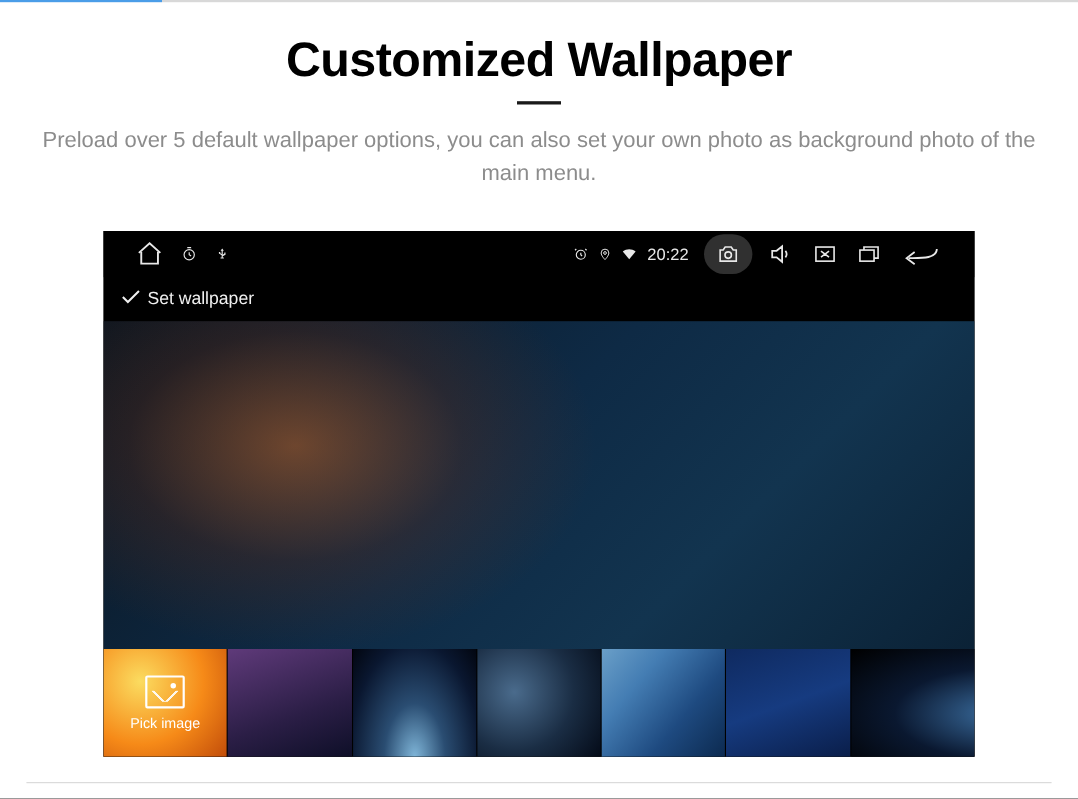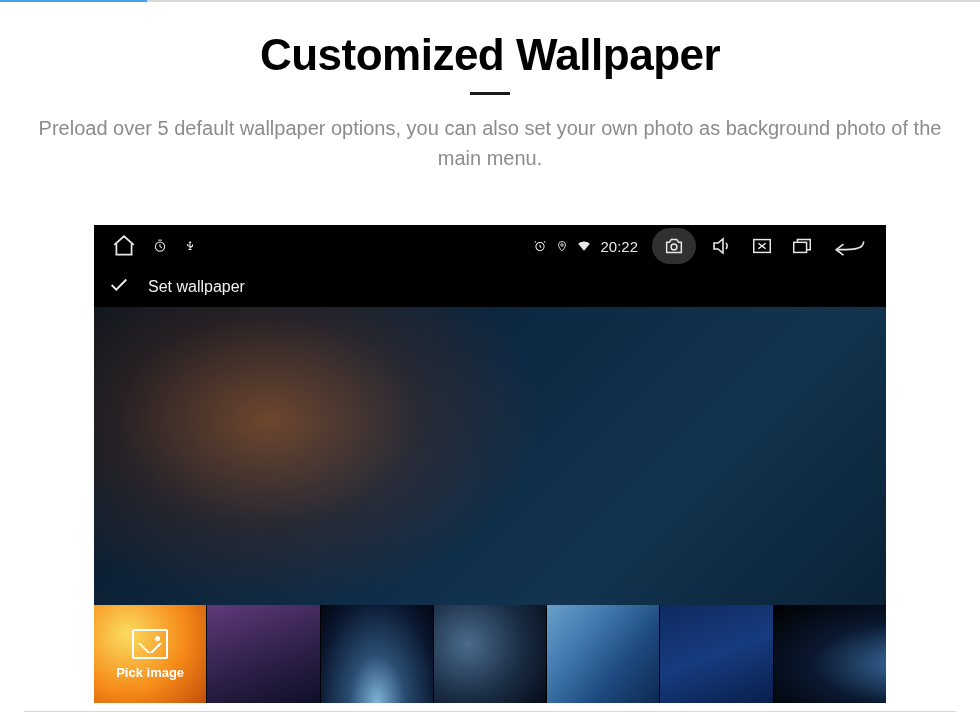--- a/index.html
+++ b/index.html
@@ -29,37 +29,37 @@
   height: 3px;
   background: #1a1a1a;
   margin: 12px auto 18px;
 }
 .page-subtitle {
   font-size: 20px;
   color: #8c8c8c;
   line-height: 1.5;
   font-weight: 300;
   max-width: 920px;
-  margin: 16px auto;
+  margin: 1px auto;
 }
 .device-frame {
   width: 792px;
   height: 478px;
   margin: 12px auto 0;
   background: #000;
   position: relative;
   overflow: hidden;
 }
 
 .status-bar {
   height: 42px;
   background: #000;
   display: flex;
   align-items: center;
-  padding: 0 16px;
+  padding: 0 28px;
   color: #e8e8e8;
 }
 .status-left {
   display: flex;
   align-items: center;
   gap: 14px;
 }
 .status-center {
   flex: 1;
 }
@@ -96,21 +96,21 @@
   display: flex;
   align-items: center;
   justify-content: center;
 }
 
 .sub-bar {
   height: 40px;
   background: rgba(0,0,0,0.25);
   display: flex;
   align-items: center;
-  gap: 18px;
+  gap: 4px;
   padding: 0 14px;
   color: #f0f0f0;
 }
 .sub-bar-label {
   font-size: 16px;
   font-weight: 400;
 }
 
 .preview-area {
   height: 298px;
@@ -126,21 +126,21 @@
 }
 .thumb {
   flex: 1;
   position: relative;
   display: flex;
   flex-direction: column;
   align-items: center;
   justify-content: center;
   overflow: hidden;
 }
-.thumb:not(:last-child) { margin-right: 1px; font-weight: bold; }
+.thumb:not(:last-child) { margin-right: 1px; }
 .thumb-pick {
   background: radial-gradient(circle at 30% 30%, #fbdc60 0%, #f68a18 55%, #c24d0a 100%);
   color: #fff;
 }
 .pick-icon-box {
   width: 36px;
   height: 30px;
   border: 2px solid #fff;
   border-radius: 2px;
   position: relative;

